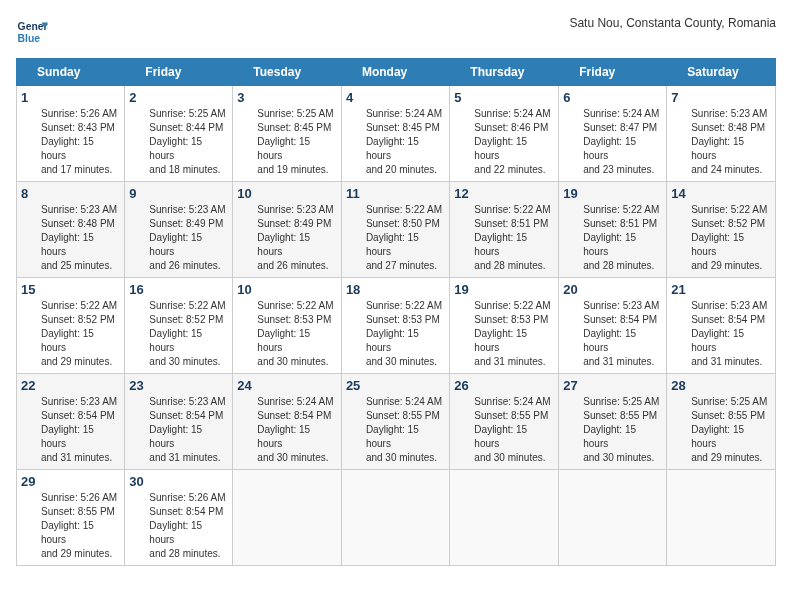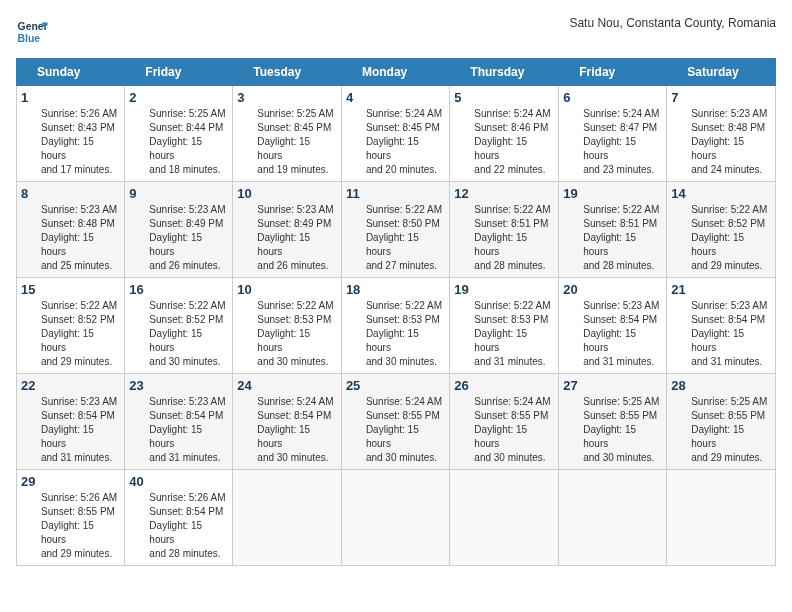--- a/index.html
+++ b/index.html
@@ -314,21 +314,21 @@
       </tr>
       <tr>
         <td>
           <span class="day-num">29</span>
           <div class="day-info" style="white-space: pre-line;">Sunrise: 5:26 AM
 Sunset: 8:55 PM
 Daylight: 15 hours
 and 29 minutes.</div>
         </td>
         <td>
-          <span class="day-num">40</span>
+          <span class="day-num">30</span>
           <div class="day-info" style="white-space: pre-line;">Sunrise: 5:26 AM
 Sunset: 8:54 PM
 Daylight: 15 hours
 and 28 minutes.</div>
         </td>
         <td class="empty-cell"></td>
         <td class="empty-cell"></td>
         <td class="empty-cell"></td>
         <td class="empty-cell"></td>
         <td class="empty-cell"></td>

